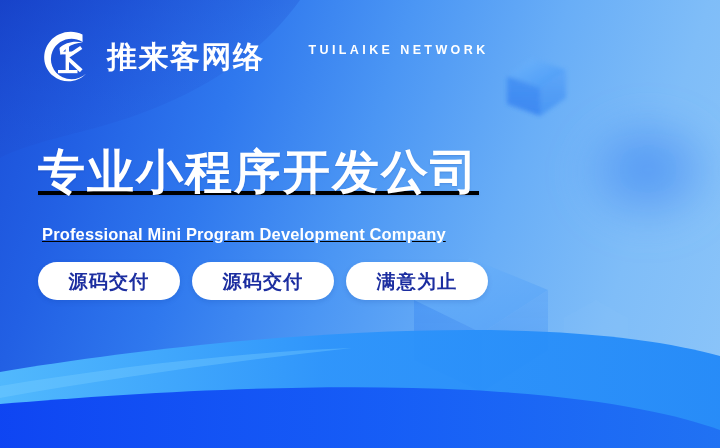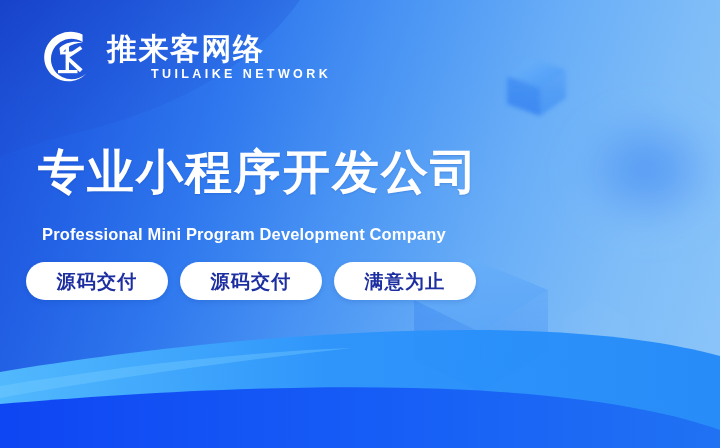--- a/index.html
+++ b/index.html
@@ -36,21 +36,21 @@
     gap:9px;
   }
   .logo-mark{
     width:60px;height:60px;
     flex:0 0 60px;
     position:relative;
   }
   .logo-mark svg{display:block;width:60px;height:60px;}
   .logo-words{
     display:flex;
-    flex-direction:column;
+    flex-direction:row;
     justify-content:center;
     padding-top:2px;
   }
   .logo-cn{
     color:#fff;
     font-size:30px;
     line-height:32px;
     font-weight:700;
     letter-spacing:1.5px;
     white-space:nowrap;
@@ -67,20 +67,21 @@
     font-family:"Liberation Sans",sans-serif;
     margin-left:44px;
   }
 
   
   .headline{
     position:absolute;
     left:38px;
     top:144px;
     width:640px;
+    text-decoration:underline;
   }
   .title-cn{
     color:#ffffff;
     font-size:47px;
     line-height:56px;
     font-weight:700;
     letter-spacing:2px;
     white-space:nowrap;
     margin:0;
     font-family:"DejaVu Sans","Liberation Sans",sans-serif;
@@ -94,21 +95,21 @@
     letter-spacing:.15px;
     white-space:nowrap;
     margin:4px;
     padding-top:19px;
     font-family:"Liberation Sans",sans-serif;
   }
 
   
   .pills{
     position:absolute;
-    left:26px;
+    left:38px;
     top:262px;
     display:flex;
     align-items:center;
     gap:12px;
   }
   .pill{
     height:38px;
     min-width:104px;
     padding:0 19px;
     border-radius:19px;

